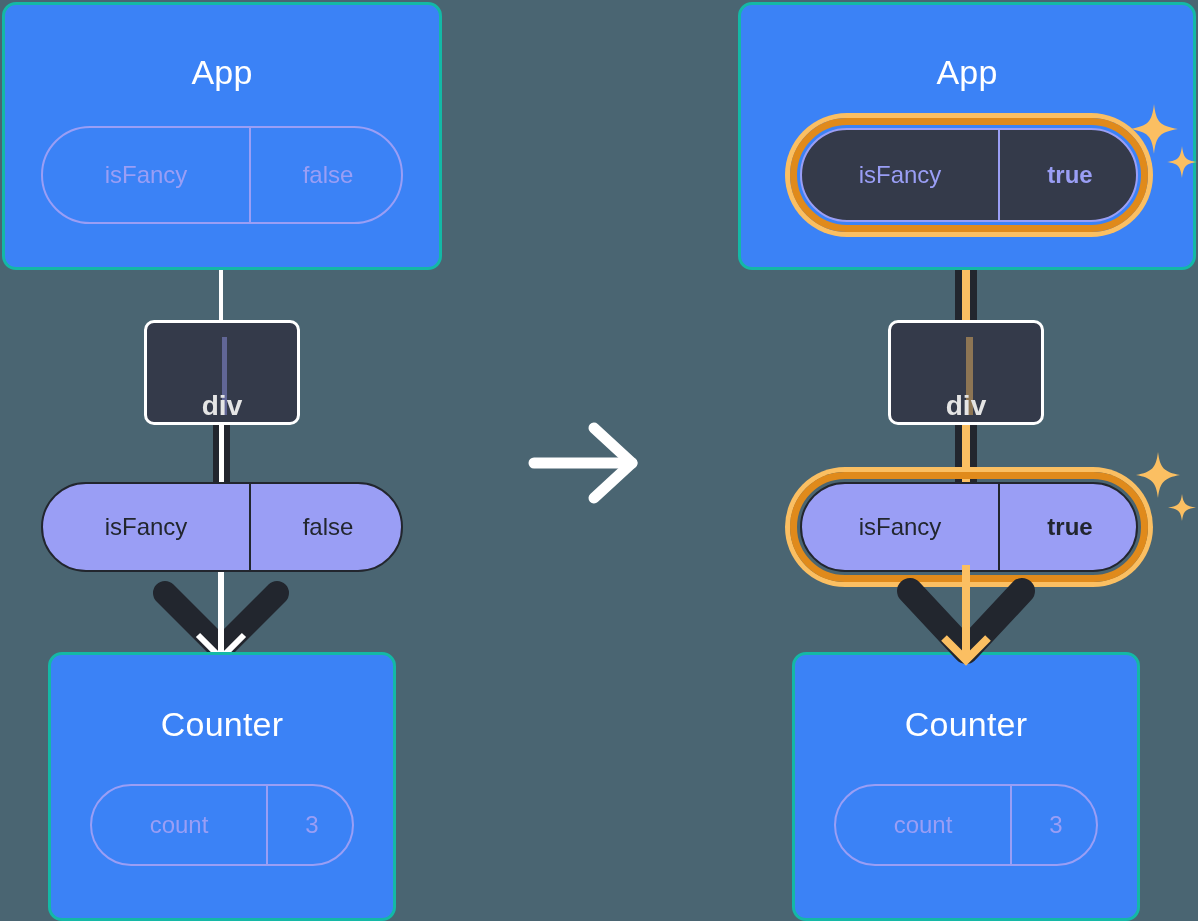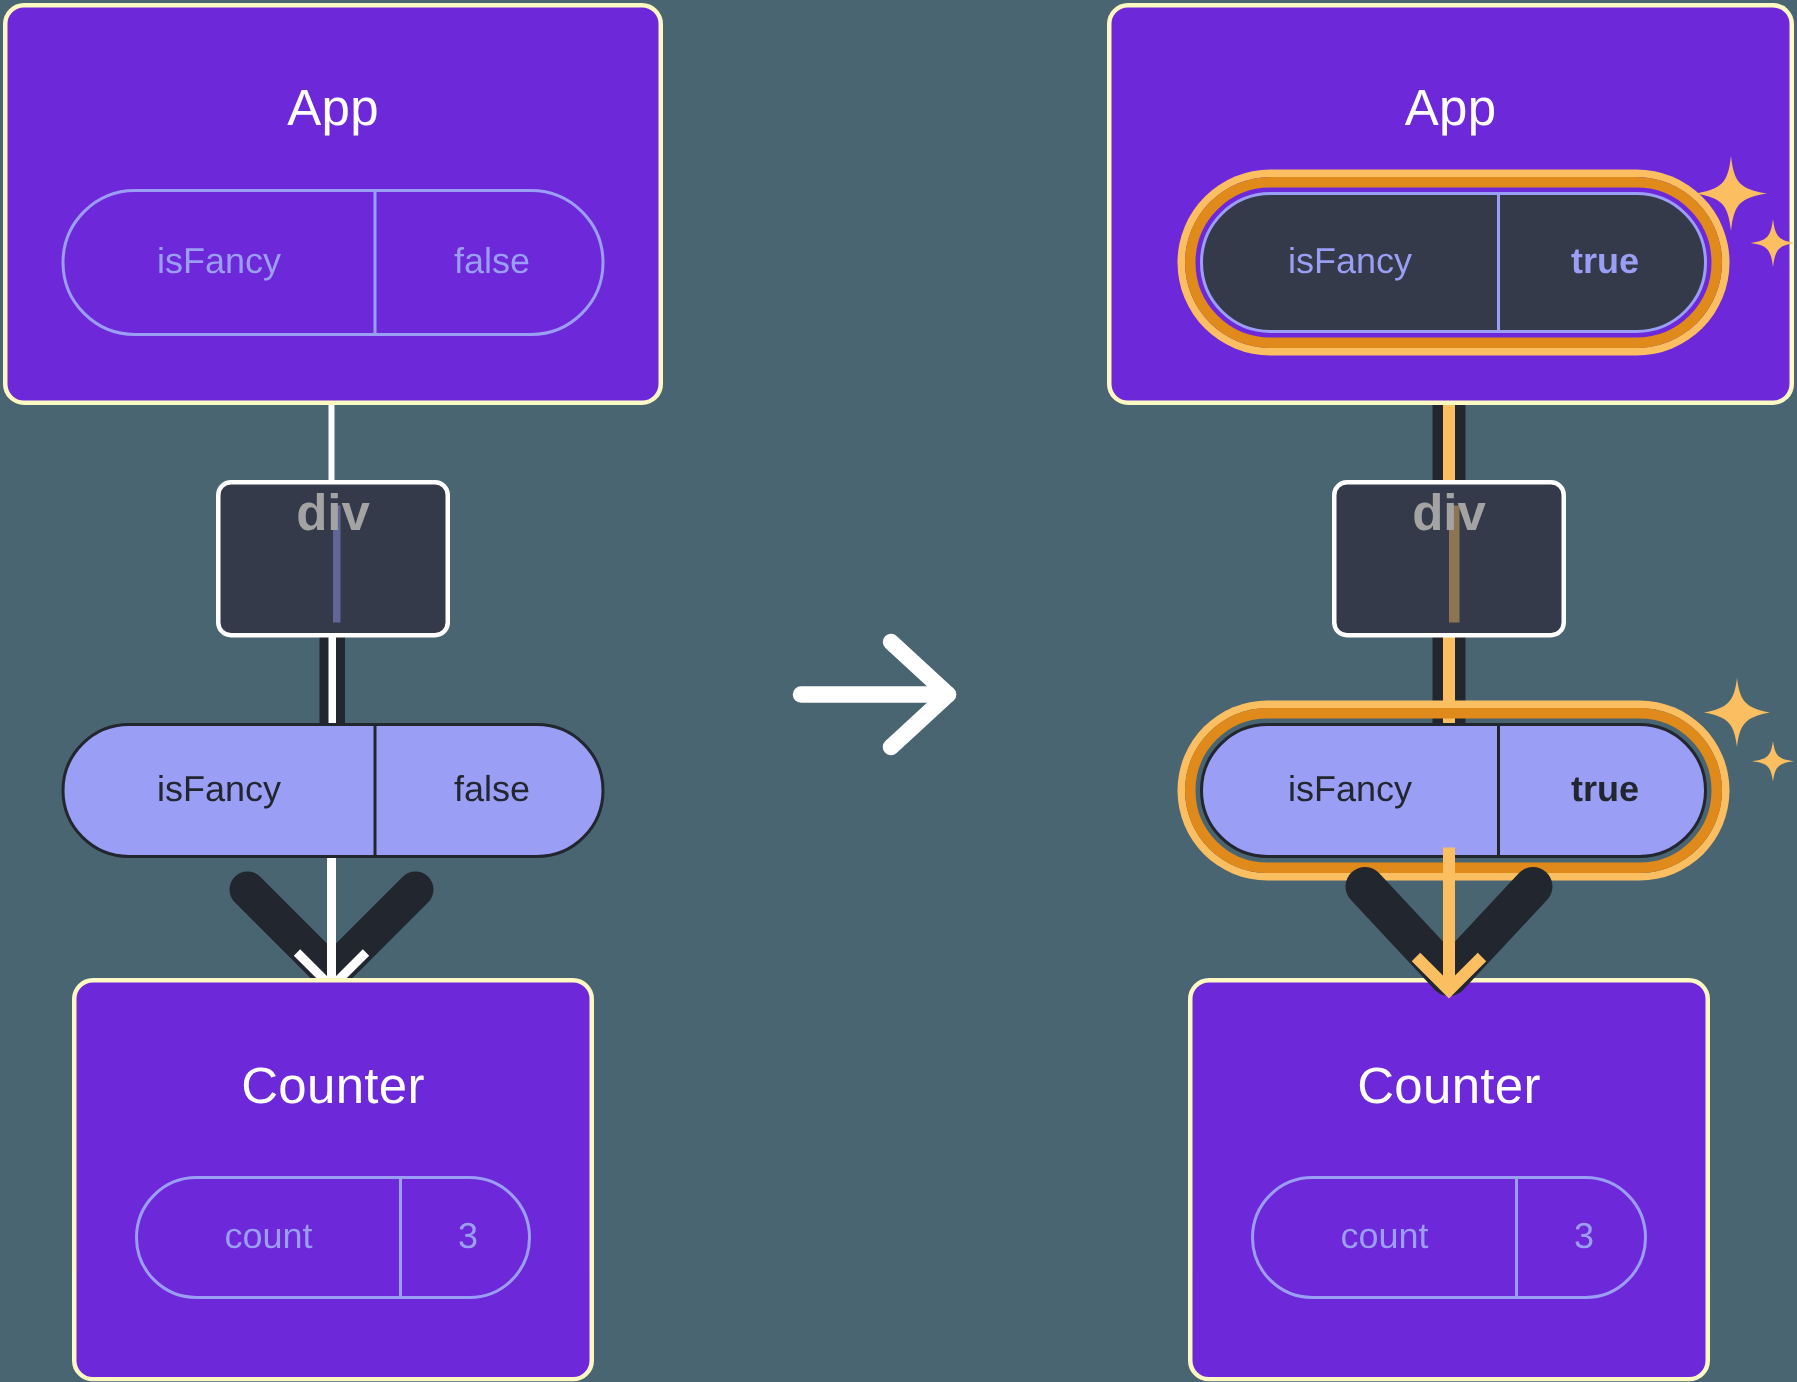--- a/index.html
+++ b/index.html
@@ -9,42 +9,42 @@
     font-family:"Liberation Sans","DejaVu Sans",sans-serif;
     overflow:hidden;
     position:relative;
   }
   #stage{position:absolute;left:0;top:0;width:1198px;height:921px;}
   .panel{position:absolute;top:0;width:100%;height:100%;}
 
   
   .cbox{
     position:absolute;
-    background:#6d28d9;
-    border:3px solid #fef9c3;
+    background:#3b82f6;
+    border:3px solid #14b8a6;
     border-radius:14px;
     box-sizing:border-box;
     z-index:5;
   }
   .cbox .title{
     position:absolute;left:0;right:0;
     text-align:center;
     color:#ffffff;
     font-size:34px;
     font-weight:400;
     letter-spacing:.2px;
   }
   .divbox{
     position:absolute;
     background:#343a4a;
     border:3px solid #ffffff;
     border-radius:10px;
     box-sizing:border-box;
-    display:flex;align-items:flex-start;justify-content:center;
-    color:#a3a3a3;font-size:34px;font-weight:700;
+    display:flex;align-items:flex-end;justify-content:center;
+    color:#e5e5e5;font-size:28px;font-weight:700;
     z-index:6;
   }
   .divbox span{position:relative;z-index:2;}
 
   
   .pill{
     position:absolute;
     box-sizing:border-box;
     display:flex;
     align-items:stretch;

